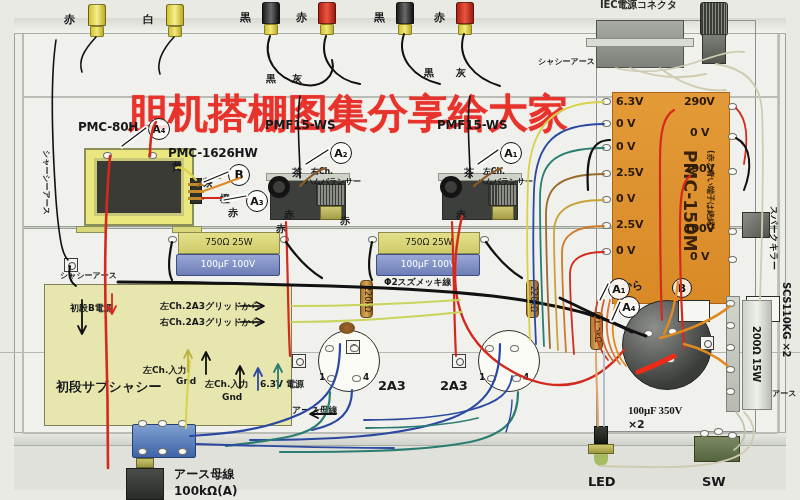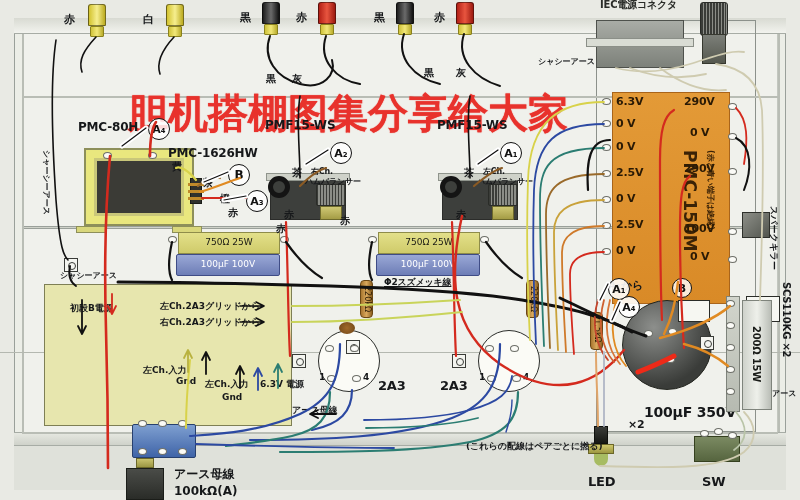--- a/index.html
+++ b/index.html
@@ -164,21 +164,21 @@
 
   <div class="abs resvert" style="left:360px;top:280px;height:38px;">
     <span style="font-size:8px;">220kΩ</span>
   </div>
   <div class="abs resvert" style="left:526px;top:280px;height:38px;">
     <span style="font-size:8px;">220kΩ</span>
   </div>
   <div class="abs resvert" style="left:590px;top:312px;height:38px;">
     <span style="font-size:8px;">1.5kΩ</span>
   </div>
-  <div class="abs lbl" style="left:384px;top:276px;font-size:9px;text-decoration:underline;">Φ2スズメッキ線</div>
+  <div class="abs lbl" style="left:384px;top:276px;font-size:9px;">Φ2スズメッキ線</div>
 
   <div class="abs socket" style="left:318px;top:330px;width:62px;height:62px;"></div>
   <div class="abs lugsq" style="left:292px;top:354px;"></div>
   <div class="abs lugsq" style="left:346px;top:340px;"></div>
   <div class="abs lug" style="left:325px;top:345px;"></div>
   <div class="abs lug" style="left:350px;top:345px;"></div>
   <div class="abs lug" style="left:327px;top:375px;"></div>
   <div class="abs lug" style="left:352px;top:375px;"></div>
   <div class="abs lbl" style="left:319px;top:372px;font-size:9px;">1</div>
   <div class="abs lbl" style="left:363px;top:372px;font-size:9px;">4</div>
@@ -189,20 +189,21 @@
   <div class="abs lugsq" style="left:452px;top:354px;"></div>
   <div class="abs lug" style="left:485px;top:345px;"></div>
   <div class="abs lug" style="left:510px;top:345px;"></div>
   <div class="abs lug" style="left:487px;top:375px;"></div>
   <div class="abs lug" style="left:512px;top:375px;"></div>
   <div class="abs lbl" style="left:479px;top:372px;font-size:9px;">1</div>
   <div class="abs lbl" style="left:523px;top:372px;font-size:9px;">4</div>
   <div class="abs lbl" style="left:440px;top:378px;font-size:13px;">2A3</div>
 
   <div class="abs subchassis" style="left:44px;top:284px;width:248px;height:142px;"></div>
+  <div class="abs lbl-jp" style="left:56px;top:378px;font-size:13px;">初段サブシャシー</div>
   <div class="abs lbl-jp" style="left:70px;top:302px;font-size:9px;">初段B電源</div>
   <div class="abs lbl-jp" style="left:50px;top:326px;font-size:9px;"></div>
   <div class="abs lbl-jp" style="left:160px;top:300px;font-size:9px;">左Ch.2A3グリッドから</div>
   <div class="abs lbl-jp" style="left:160px;top:316px;font-size:9px;">右Ch.2A3グリッドから</div>
   <div class="abs lbl-jp" style="left:143px;top:364px;font-size:9px;">左Ch.入力</div>
   <div class="abs lbl-jp" style="left:176px;top:376px;font-size:9px;">Gnd</div>
   <div class="abs lbl-jp" style="left:205px;top:378px;font-size:9px;">左Ch.入力</div>
   <div class="abs lbl-jp" style="left:222px;top:392px;font-size:9px;">Gnd</div>
   <div class="abs lbl-jp" style="left:260px;top:378px;font-size:9px;">6.3V 電源</div>
   <div class="abs lbl-jp" style="left:292px;top:404px;font-size:9px;">アース母線</div>
@@ -250,21 +251,21 @@
   <div class="abs lbl" style="left:690px;top:250px;font-size:11px;color:#2a1a05;">0 V</div>
   <div class="abs lug" style="left:728px;top:256px;"></div>
 
   <div class="abs sparkkiller" style="left:742px;top:212px;width:28px;height:26px;"></div>
   <div class="abs lbl-jp vrt" style="left:780px;top:206px;font-size:9px;">スパークキラー</div>
 
   <div class="abs canbig" style="left:622px;top:300px;width:90px;height:90px;"></div>
   <div class="abs lug" style="left:644px;top:330px;"></div>
   <div class="abs lug" style="left:668px;top:328px;"></div>
   <div class="abs lug" style="left:666px;top:356px;"></div>
-  <div class="abs lbl" style="left:644px;top:404px;font-size:14px;">100μF 350V</div>
+  <div class="abs lbl" style="left:628px;top:404px;font-size:11px;font-family:Liberation Serif, serif;">100μF 350V</div>
   <div class="abs lbl" style="left:628px;top:418px;font-size:11px;">×2</div>
 
   <div class="abs diode" style="left:678px;top:300px;width:32px;height:22px;"></div>
   <div class="abs diode" style="left:746px;top:296px;width:34px;height:26px;"></div>
   <div class="abs lbl vrt" style="left:792px;top:282px;font-size:10px;">SCS110KG ×2</div>
 
   <div class="abs" style="left:742px;top:300px;width:30px;height:110px;background:linear-gradient(90deg,#cfd2cb,#eef0ea,#b9bdb6);border:1px solid #7f847c;"></div>
   <div class="abs lbl vrt" style="left:762px;top:326px;font-size:10px;color:#1a1c18;">200Ω 15W</div>
 
   <div class="abs termstrip" style="left:726px;top:296px;width:14px;height:116px;"></div>
@@ -280,21 +281,20 @@
   <div class="abs swblock" style="left:694px;top:436px;width:46px;height:26px;"></div>
   <div class="abs lug" style="left:700px;top:430px;"></div>
   <div class="abs lug" style="left:714px;top:428px;"></div>
   <div class="abs lug" style="left:728px;top:432px;"></div>
   <div class="abs lbl" style="left:702px;top:474px;font-size:13px;">SW</div>
 
   <div class="abs" style="left:594px;top:426px;width:14px;height:18px;background:linear-gradient(180deg,#3b3d39,#161814);border:1px solid #0f110d;"></div>
   <div class="abs" style="left:588px;top:444px;width:26px;height:10px;background:linear-gradient(180deg,#cfc86d,#9d9740);border:1px solid #6b6729;"></div>
   <div class="abs" style="left:594px;top:454px;width:14px;height:12px;background:#a7bc62;border-radius:0 0 7px 7px;"></div>
   <div class="abs lbl" style="left:588px;top:474px;font-size:13px;">LED</div>
-  <div class="abs lbl-jp" style="left:466px;top:440px;font-size:9px;">(これらの配線はペアごとに撚る)</div>
 
   <div class="abs lbl-jp vrt" style="left:52px;top:150px;font-size:8px;">シャーシーアース</div>
   <div class="abs lbl-jp" style="left:60px;top:270px;font-size:8px;">シャシーアース</div>
   <div class="abs lbl-jp" style="left:538px;top:56px;font-size:8px;">シャシーアース</div>
   <div class="abs lbl-jp" style="left:772px;top:388px;font-size:8px;">アース</div>
   <div class="abs lugsq" style="left:64px;top:258px;"></div>
 
   <div class="circlbl" style="left:148px;top:118px;width:22px;height:22px;font-size:11px;">A₄</div>
   <div class="circlbl" style="left:228px;top:164px;width:22px;height:22px;font-size:12px;">B</div>
   <div class="circlbl" style="left:246px;top:190px;width:22px;height:22px;font-size:11px;">A₃</div>

